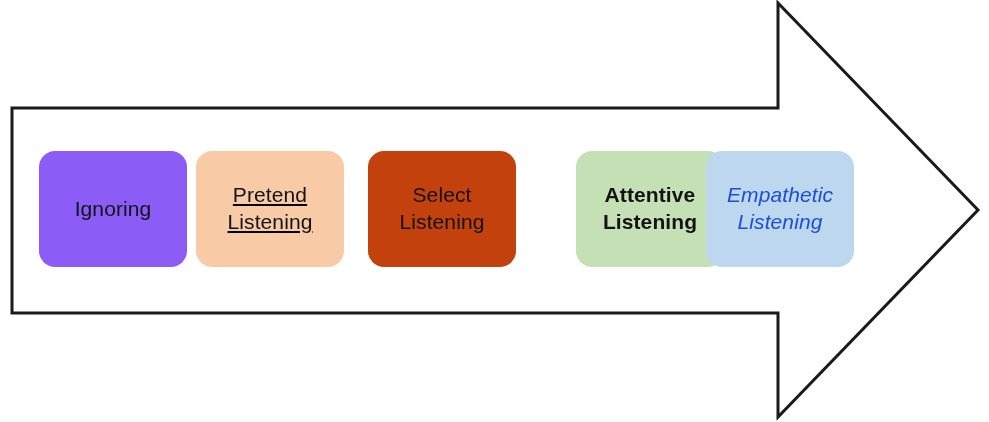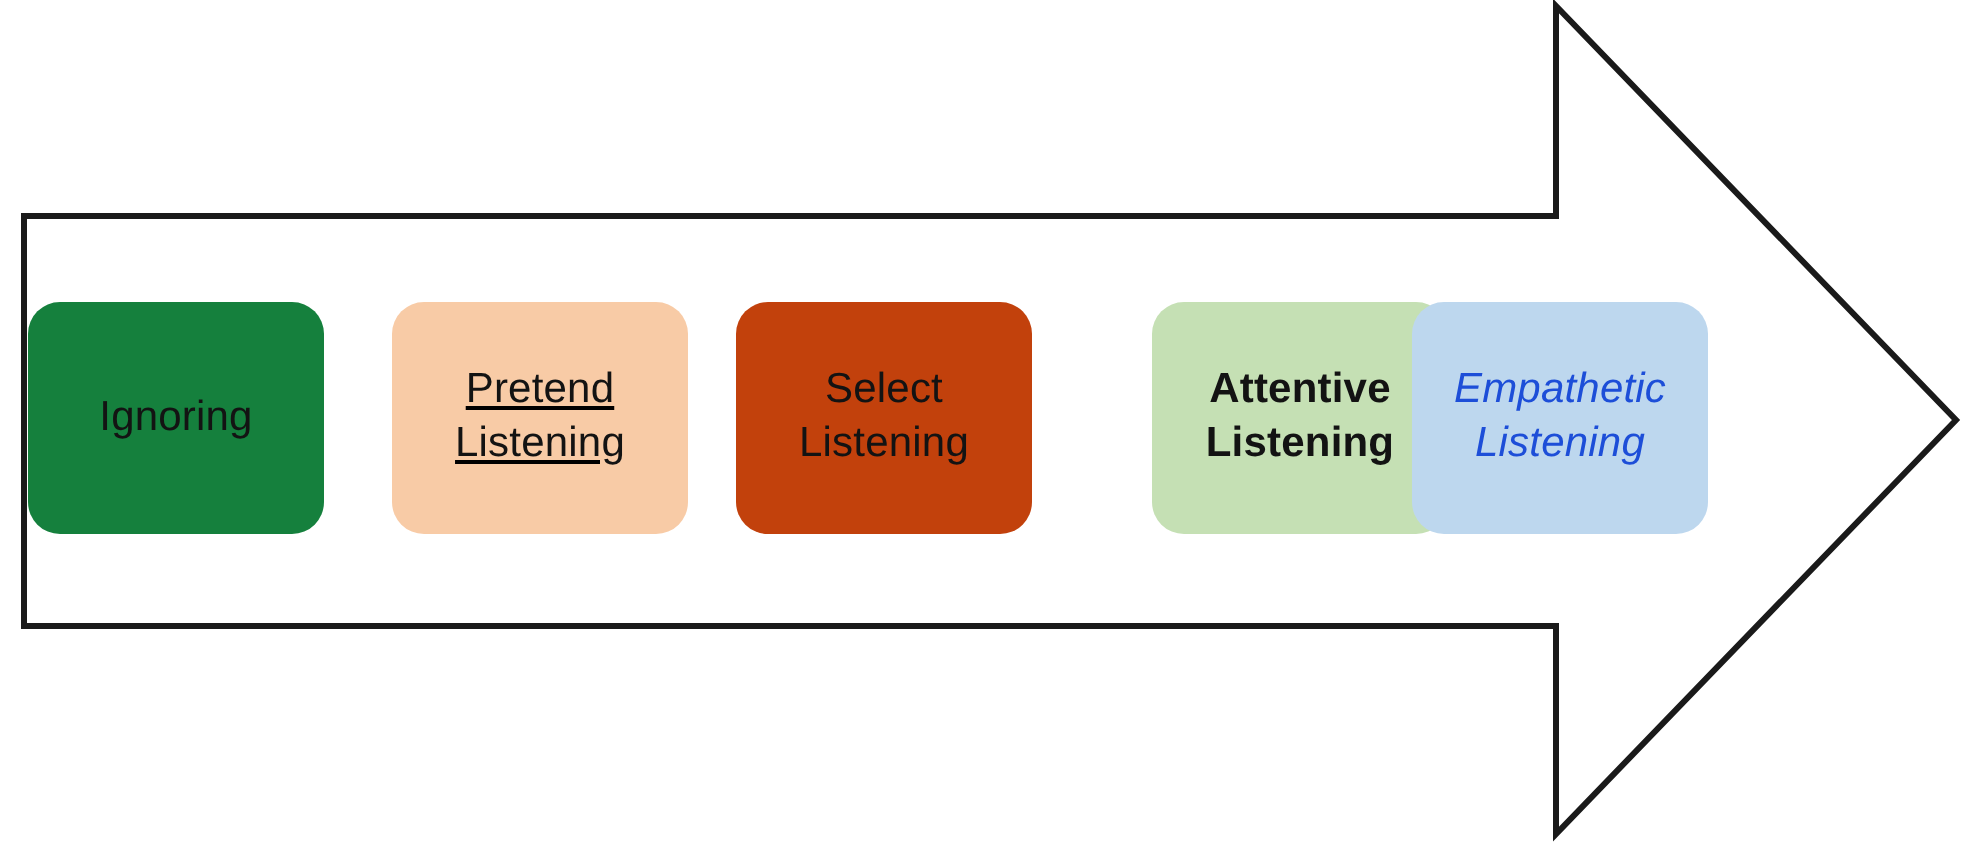--- a/index.html
+++ b/index.html
@@ -53,21 +53,21 @@
     white-space: pre-line;
     color: #131313;
   }
   .stage-label.bold {
     font-weight: bold;
   }
   .stage-label.italic {
     font-style: italic;
     color: #1d4ed8;
   }
-  #box-0 { left: 14px;  background: #15803d; }
+  #box-0 { left: 39px;  background: #8b5cf6; }
   #box-1 { left: 196px; background: #F8CBA6; text-decoration: underline; }
   #box-2 { left: 368px; background: #c2410c; }
   #box-3 { left: 536px; background: #C5E0B4; margin-left: 40px; }
   #box-4 { left: 706px; background: #BDD7EE; }
 </style>
 </head>
 <body>
 
 <div id="canvas">
 

